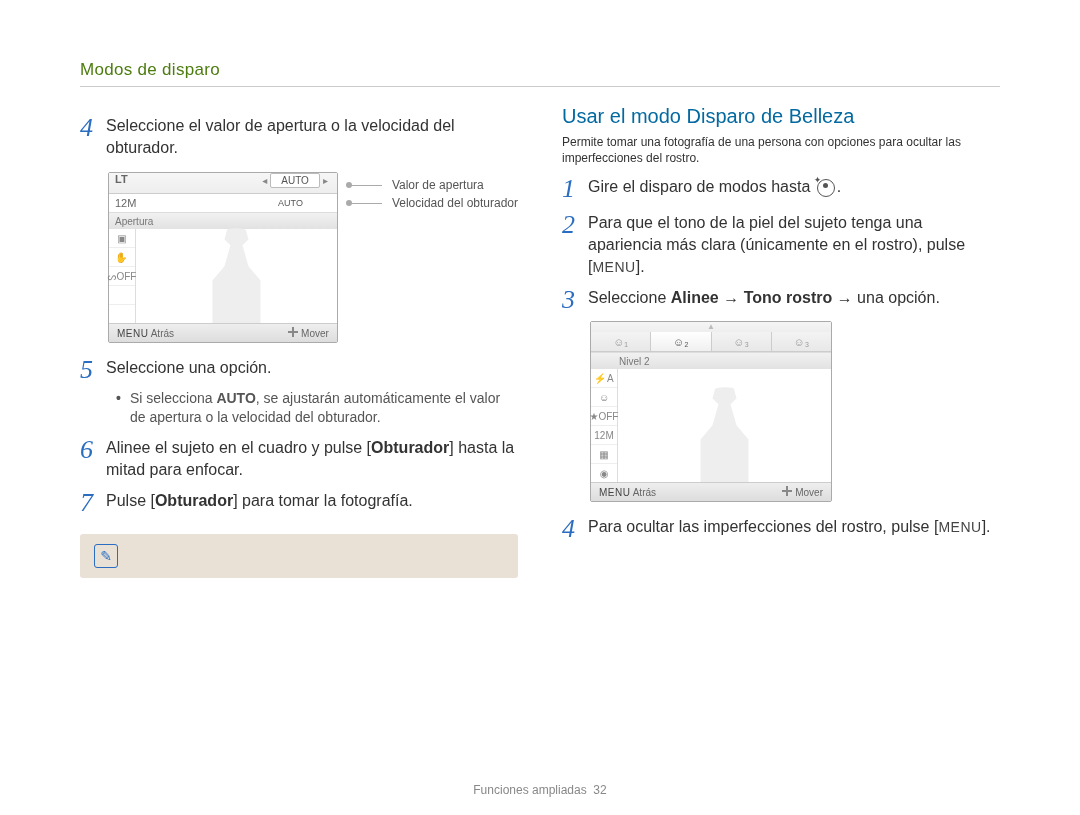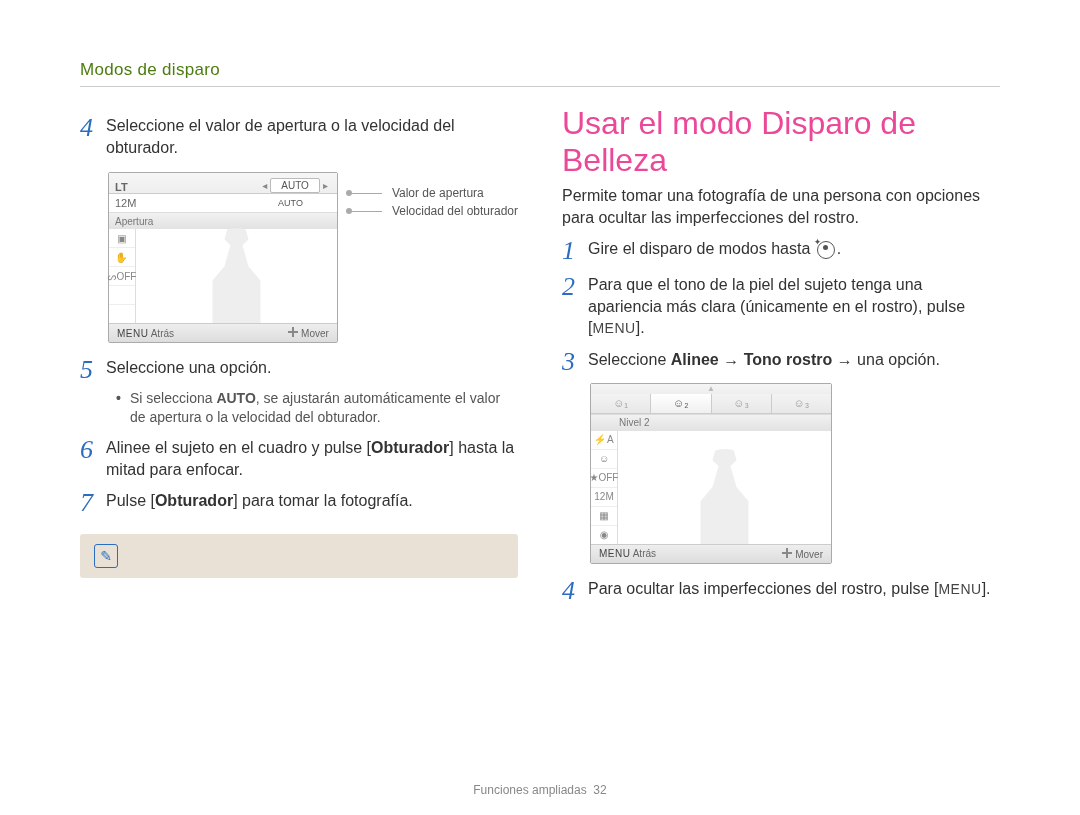--- a/index.html
+++ b/index.html
@@ -8,44 +8,44 @@
   .hr{border:none;border-top:1px solid #ccc;margin:6px 0 18px 0}
   .cols{display:flex;gap:44px}
   .col{flex:1;min-width:0}
   .step{display:flex;align-items:flex-start;margin:10px 0 6px 0}
   .num{font-style:italic;font-family:Georgia,"Times New Roman",serif;color:#2b6dc0;font-size:26px;line-height:1;width:26px;flex:0 0 26px;text-align:left}
   .txt{font-size:16px;line-height:1.35;color:#333;flex:1}
   .txt b{font-weight:bold}
   .bullets{margin:4px 0 10px 36px;padding:0;list-style:none}
   .bullets li{font-size:14px;color:#555;line-height:1.35;position:relative;padding-left:14px}
   .bullets li:before{content:"•";position:absolute;left:0;top:0;font-weight:bold}
-  h2.section-title{color:#ec4899;font-weight:normal;font-size:32px;margin:0 0 6px 0}
-  .subtitle{font-size:16px;color:#333;line-height:1.35;margin-bottom:10px}
+  h2.section-title{color:#0369a1;font-weight:normal;font-size:20px;margin:0 0 6px 0}
+  .subtitle{font-size:12px;color:#333;line-height:1.35;margin-bottom:10px}
   .note-box{background:#e9e1d6;border-radius:3px;padding:10px 14px;margin:18px 0;display:flex;align-items:center;gap:12px}
   .note-icon{display:inline-flex;align-items:center;justify-content:center;width:22px;height:22px;border:1.5px solid #2b6dc0;color:#2b6dc0;font-size:14px;border-radius:3px}
   .note-txt{font-size:13px;color:#555}
   .lcd{width:240px;border:1px solid #aaa;border-radius:2px;margin:8px 0 4px 28px;font-size:11px;color:#666;background:#fff}
-  .lcd .top{height:20px;background:linear-gradient(#f6f6f6,#eee);display:flex;align-items:flex-end;justify-content:space-between;padding:0 6px;border-bottom:1px solid #ccc}
+  .lcd .top{height:20px;background:linear-gradient(#f6f6f6,#eee);display:flex;align-items:flex-start;justify-content:space-between;padding:0 6px;border-bottom:1px solid #ccc}
   .lcd .topL{font-weight:bold;color:#666}
   .lcd .pill{display:inline-block;padding:1px 10px;border:1px solid #bbb;border-radius:2px;background:#fff;font-size:10px}
   .arrow{color:#888;font-size:10px;padding:0 3px}
   .lcd .row{height:18px;display:flex;align-items:center;padding:0 6px;justify-content:space-between}
   .lcd .body{display:flex}
   .lcd .sidebar{width:26px;border-right:1px solid #ddd;display:flex;flex-direction:column}
   .lcd .sidebar>div{height:18px;display:flex;align-items:center;justify-content:center;font-size:10px;color:#888;border-bottom:1px solid #eee}
   .lcd .sidebar>div:last-child{border-bottom:none}
   .lcd .viewport{flex:1;background:#fff;position:relative}
   .silhouette{position:absolute;bottom:0;left:50%;transform:translateX(-50%);width:60px;height:95px;background:#eee;border-radius:30px 30px 0 0;clip-path:polygon(35% 0,65% 0,70% 12%,60% 18%,70% 40%,90% 55%,90% 100%,10% 100%,10% 55%,30% 40%,40% 18%,30% 12%)}
   .lcd .band{height:16px;background:linear-gradient(#f1f1f1,#e2e2e2);border-top:1px solid #ddd;display:flex;align-items:center;padding:0 6px;font-size:10px;color:#777}
   .lcd .bot{height:18px;background:linear-gradient(#eee,#ddd);border-top:1px solid #ccc;display:flex;align-items:center;justify-content:space-between;padding:0 8px;font-size:10px;color:#666}
   .callout{display:inline-block;font-size:12px;color:#555;margin-left:6px}
   .callout-line{display:inline-block;width:32px;border-top:1px solid #aaa;vertical-align:middle;margin-right:4px}
   .callout-dot{display:inline-block;width:6px;height:6px;background:#aaa;border-radius:50%;vertical-align:middle;margin-right:-2px}
   .lcd-wrap{display:flex;align-items:flex-start;gap:8px}
-  .callouts{margin-top:20px;font-size:12px;color:#555}
+  .callouts{margin-top:12px;font-size:12px;color:#555}
   .callouts div{height:18px;display:flex;align-items:center;white-space:nowrap}
   .mini-auto{font-size:9px;color:#555}
   .tabs{display:flex;height:20px}
   .tabs>div{flex:1;display:flex;align-items:center;justify-content:center;background:linear-gradient(#f3f3f3,#e8e8e8);border-right:1px solid #ccc;color:#999;border-bottom:1px solid #ccc}
   .tabs>div.active{background:linear-gradient(#fff,#f0f0f0);color:#555}
   .tabs>div:last-child{border-right:none}
   .footer{position:absolute;bottom:18px;left:0;right:0;text-align:center;font-size:12px;color:#888}
   .mode-icon{display:inline-block;width:16px;height:16px;border:1.2px solid #555;border-radius:50%;vertical-align:middle;position:relative;margin:0 2px}
   .mode-icon:before{content:"";position:absolute;top:3px;left:5px;width:5px;height:5px;border-radius:50%;background:#555}
   .mode-icon:after{content:"✦";position:absolute;top:-6px;left:-4px;font-size:9px;color:#555}

